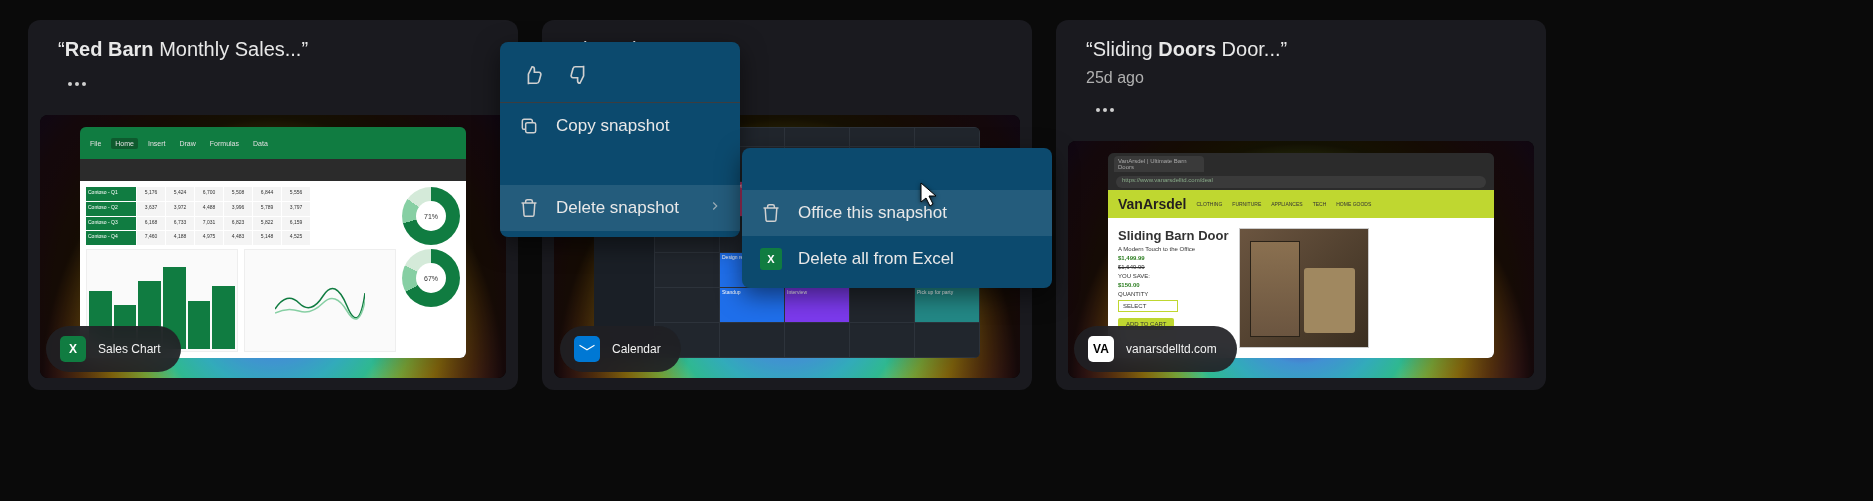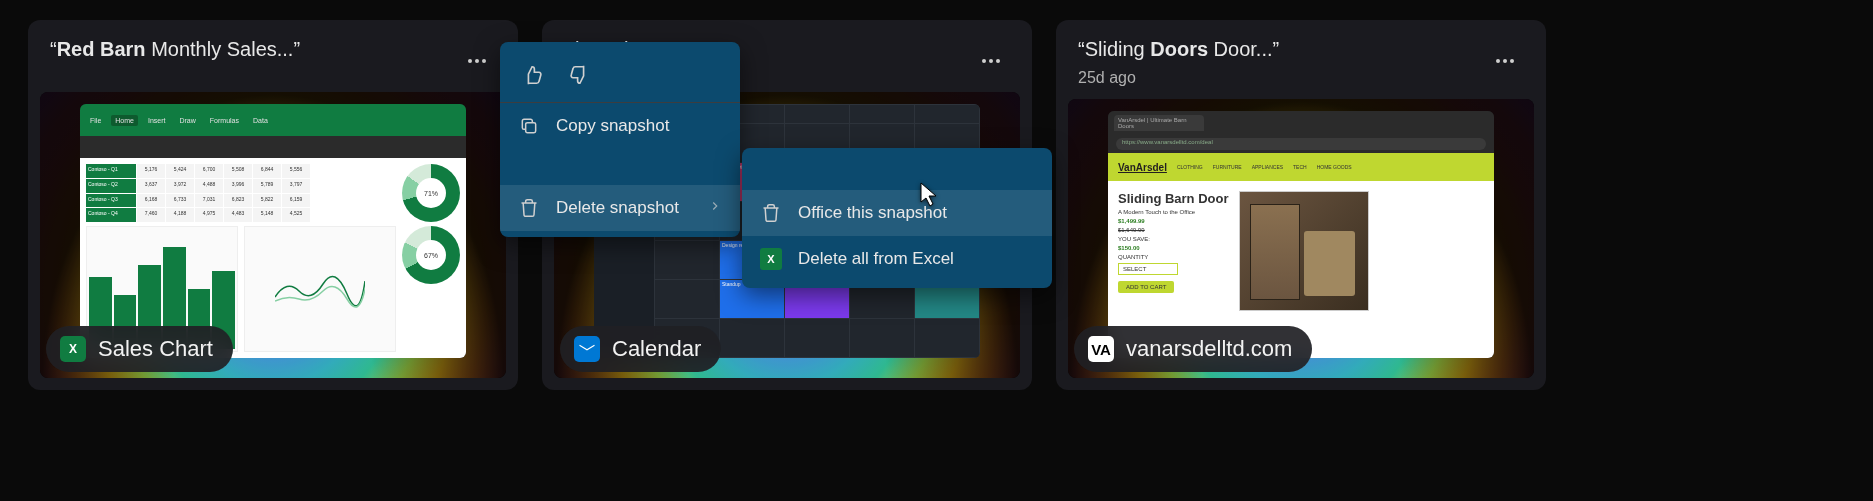--- a/index.html
+++ b/index.html
@@ -25,26 +25,27 @@
       background: #1a1a1f;
       border-radius: 12px;
       width: 490px;
       height: 370px;
       position: relative;
       overflow: hidden;
       display: flex;
       flex-direction: column;
     }
     .card-header {
-      padding: 18px 22px 12px 22px;
+      padding: 18px 22px 12px 30px;
       display: flex;
       justify-content: space-between;
       align-items: flex-start;
       position: relative;
       z-index: 2;
+      flex-direction: column;
     }
     .card-title-block {
       display: flex;
       flex-direction: column;
       gap: 8px;
     }
     .card-title {
       font-size: 20px;
       font-weight: 400;
       color: #e8e8e8;
@@ -287,24 +288,23 @@
     }
     .page-header-green {
       height: 28px;
       background: #bfd730;
       display: flex;
       align-items: center;
       padding: 0 10px;
       gap: 10px;
     }
     .logo-text {
-      font-size: 10px;
+      font-size: 14px;
       font-weight: 700;
       color: #231f20;
-      text-decoration: underline;
     }
     .nav-mini {
       font-size: 5px;
       color: #333;
     }
     .page-body {
       flex: 1;
       display: flex;
       padding: 10px;
       gap: 10px;
@@ -377,21 +377,21 @@
       display: flex;
       align-items: center;
       justify-content: center;
       font-size: 12px;
       font-weight: 700;
     }
     .badge-icon.excel { background: #107c41; color: #fff; }
     .badge-icon.outlook { background: #0078d4; color: #fff; }
     .badge-icon.web { background: #ffffff; color: #000; }
     .badge-label {
-      font-size: 22px;
+      font-size: 12px;
       color: #f2f2f2;
     }
     
     
     .context-menu {
       position: absolute;
       background: #0c4a6e;
       border-radius: 8px;
       box-shadow: 0 8px 24px rgba(0,0,0,0.5);
       z-index: 100;
@@ -683,21 +683,21 @@
               <div>QUANTITY</div>
               <div style="border:1px solid #bfd730;padding:2px 20px 2px 4px;width:60px">SELECT</div>
               <div class="add-cart-btn">ADD TO CART</div>
             </div>
             <div class="product-image"></div>
           </div>
         </div>
       </div>
     </div>
     <div class="card-badge">
-      <div class="badge-icon web" style="font-size:15px;">VA</div>
+      <div class="badge-icon web" style="font-size:12px;">VA</div>
       <div class="badge-label">vanarsdelltd.com</div>
     </div>
   </div>
 
 </div>
 
 <div class="context-menu menu-1">
   <div class="menu-feedback-row">
     <div class="thumb-btn">
       <svg width="22" height="22" viewBox="0 0 24 24" fill="none" stroke="#d0d0d0" stroke-width="1.8">

